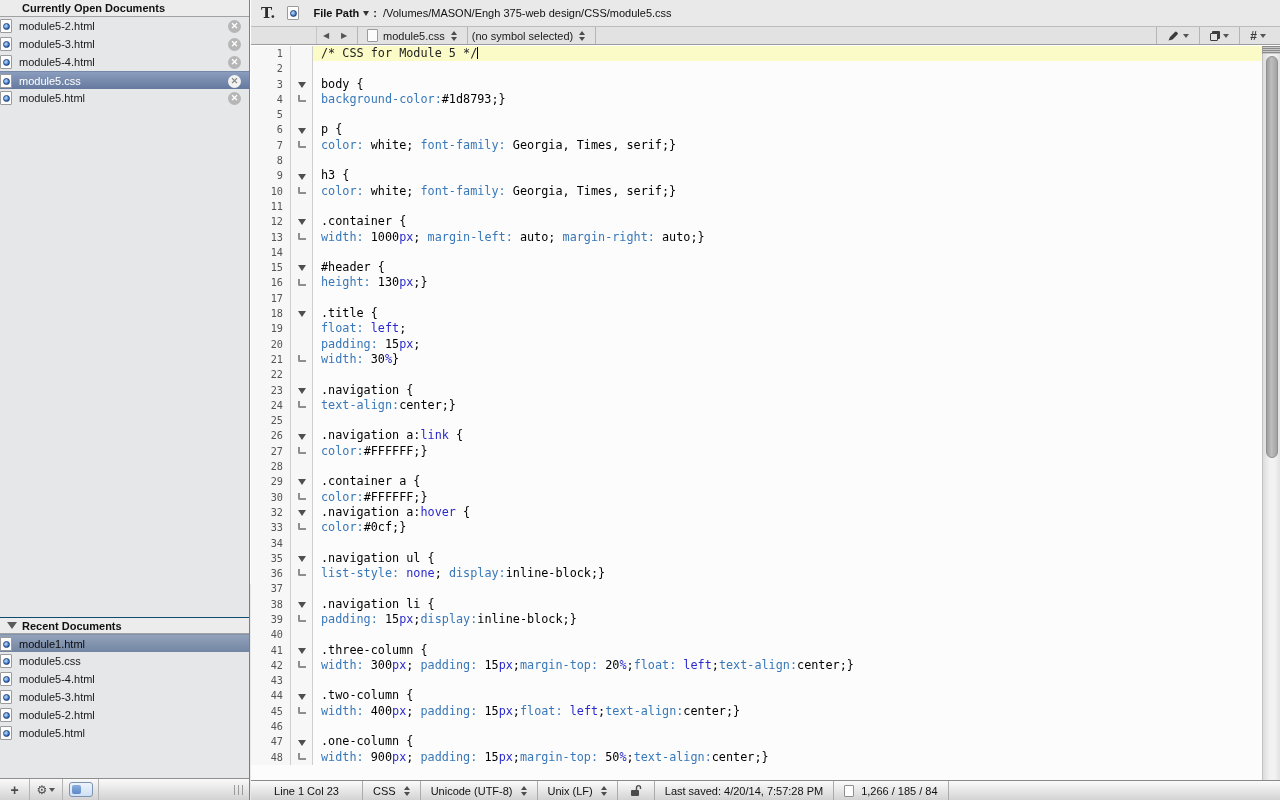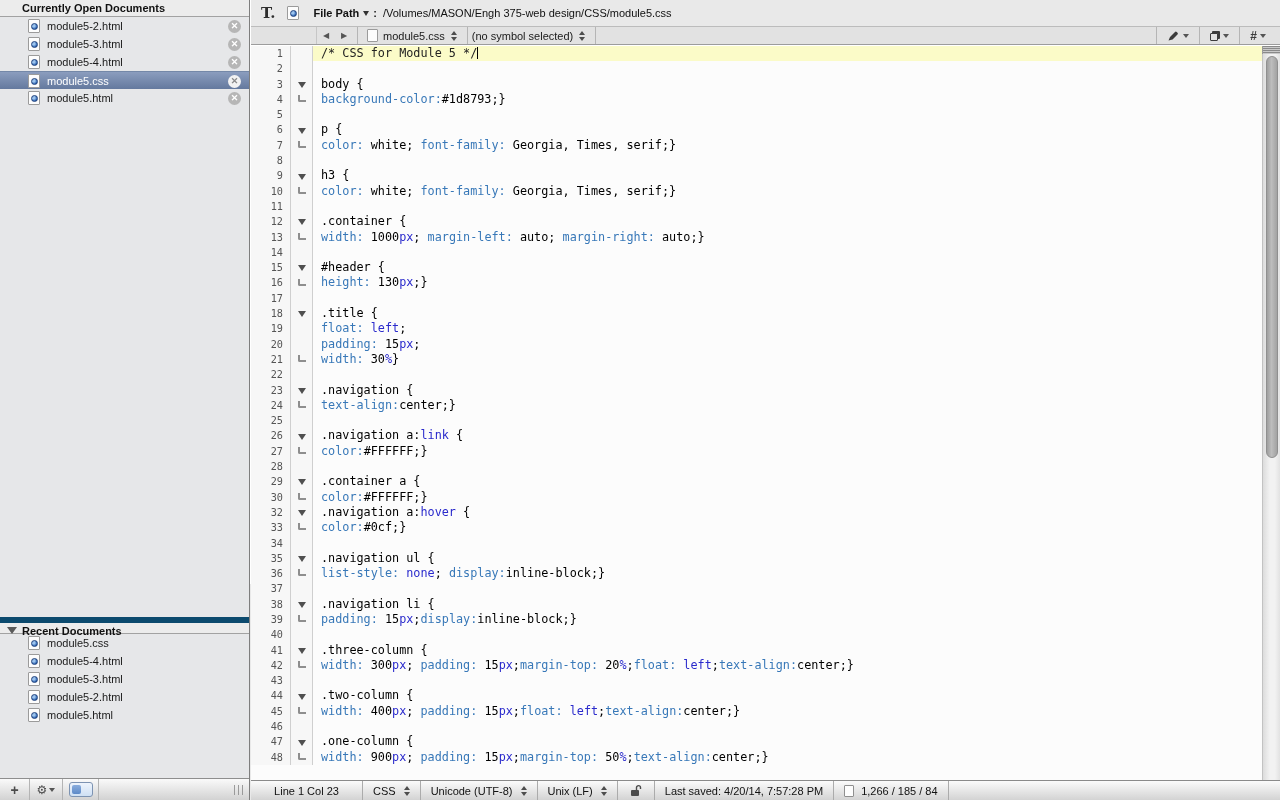--- a/index.html
+++ b/index.html
@@ -10,36 +10,36 @@
   
   .sidebar { position:absolute; left:0; top:0; width:250px; height:800px;
              background:#e6e7e9; border-right:1px solid #7e7e7e; }
   .sb-header { height:17px; line-height:17px; font-weight:bold; color:#111;
                background:#ececec; border-bottom:1px solid #a2a2a2; padding-left:22px;
                position:relative; }
   .sb-header .disc { position:absolute; left:7px; top:4px; width:0; height:0;
                border-left:5px solid transparent; border-right:5px solid transparent;
                border-top:7px solid #5a5a5a; }
   .doc-list { list-style:none; }
-  .doc-row { height:18px; display:flex; align-items:center; padding-left:28px; position:relative; }
+  .doc-row { height:18px; display:flex; align-items:center; position:relative; }
   .doc-row.sel-active { background:linear-gradient(#8i); }
   .doc-row.sel-active { background:linear-gradient(#8b9dbe,#64799e); border-top:1px solid #7488a8; color:#fff; }
   .doc-row.sel-inactive { background:linear-gradient(#93a2bb,#7286a3); border-top:1px solid #8493ad; color:#0b0b0b; }
   .doc-icon { width:12px; height:14px; background:#fdfdfd; border:1px solid #9b9b9b;
               border-radius:1px; position:relative; flex:0 0 auto; }
   .doc-icon .orb { position:absolute; left:2px; top:3px; width:7px; height:7px; border-radius:50%;
               background:radial-gradient(circle at 35% 35%, #9cc4ee 0 25%, #2f66b3 70%, #1c4586 100%);
               border:0.5px solid #20427e; }
   .doc-label { margin-left:7px; white-space:nowrap; }
   .doc-close { position:absolute; right:8px; top:3px; width:13px; height:13px; border-radius:50%;
                background:#b6b6b6; color:#fff; font-size:9px; font-weight:bold; line-height:13px;
                text-align:center; }
   .doc-row.sel-active .doc-close { background:#f2f2f2; color:#8a8a8a; }
   .recent-block { position:absolute; left:0; top:617px; width:100%; }
-  .recent-block .sb-header { border-top:6px solid #0c4a6e; }
+  .recent-block .sb-header { border-top:1px solid #0c4a6e; }
 
   .sb-footer { position:absolute; left:0; bottom:0; width:100%; height:22px;
                background:linear-gradient(#fafafa,#d2d2d2); border-top:1px solid #8e8e8e;
                display:flex; align-items:stretch; }
   .sbf-btn { display:flex; align-items:center; justify-content:center; border-right:1px solid #b4b4b4;
              color:#4c4c4c; }
   .sbf-plus { width:30px; font-size:14px; font-weight:bold; }
   .sbf-gear { width:33px; font-size:12px; gap:2px; }
   .sbf-gear .dd { width:0; height:0; border-left:3px solid transparent; border-right:3px solid transparent; border-top:4px solid #555; }
   .sbf-toggle-cell { width:36px; display:flex; align-items:center; justify-content:center; border-right:1px solid #b4b4b4; }
@@ -164,20 +164,26 @@
           <span class="doc-close">✕</span>
         </li>
       </ul>
 
     <div class="recent-block">
       <div class="sb-header">
         <span class="disc"></span>
         <span>Recent Documents</span>
       </div>
       <ul class="doc-list" id="recent-docs">
+          <li class="doc-row sel-inactive">
+            <span class="doc-icon">
+              <span class="orb"></span>
+            </span>
+            <span class="doc-label">module1.html</span>
+          </li>
           <li class="doc-row">
             <span class="doc-icon">
               <span class="orb"></span>
             </span>
             <span class="doc-label">module5.css</span>
           </li>
           <li class="doc-row">
             <span class="doc-icon">
               <span class="orb"></span>
             </span>

